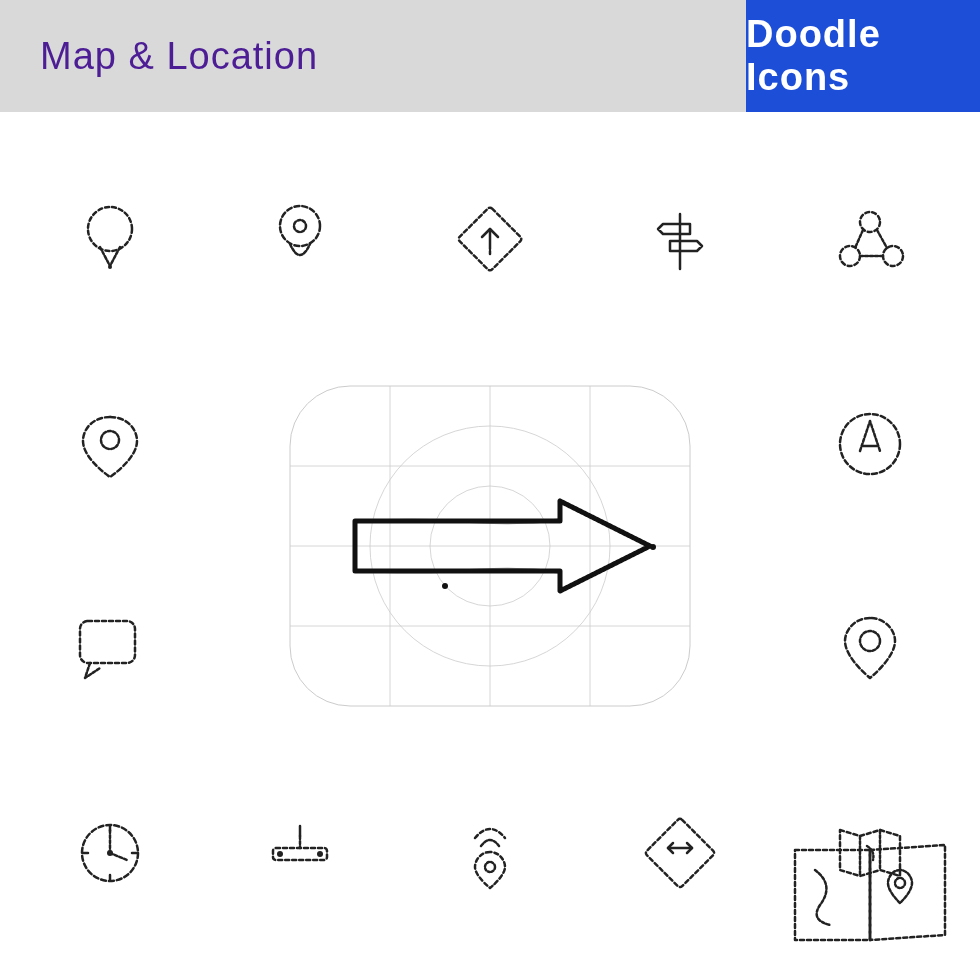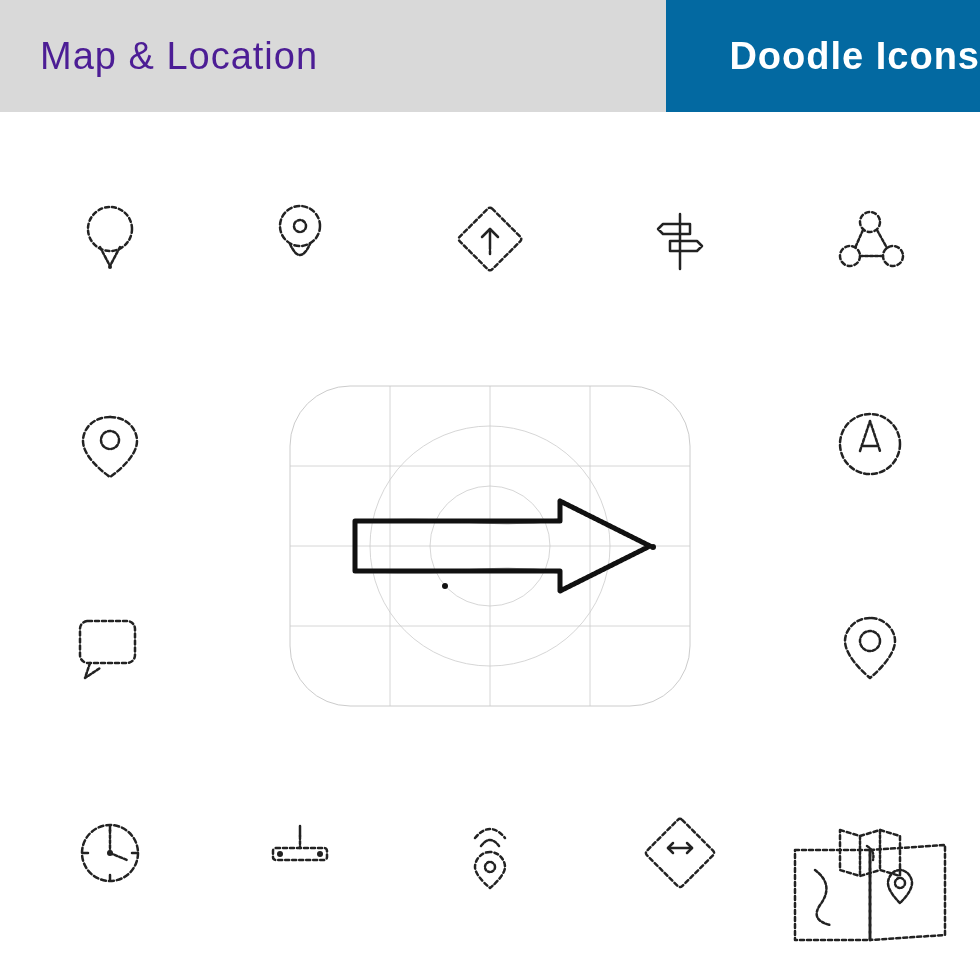--- a/index.html
+++ b/index.html
@@ -24,22 +24,22 @@
       align-items: center;
       padding-left: 40px;
     }
     .header-left h1 {
       font-size: 38px;
       font-weight: 400;
       color: #4c1d95;
       letter-spacing: 1px;
     }
     .header-right {
-      width: 314px;
-      background: #0369a1;
+      width: 234px;
+      background: #1d4ed8;
       display: flex;
       align-items: center;
       justify-content: flex-end;
     }
     .header-right h2 {
       font-size: 38px;
       font-weight: 700;
       color: #fff;
       letter-spacing: 1px;
     }

